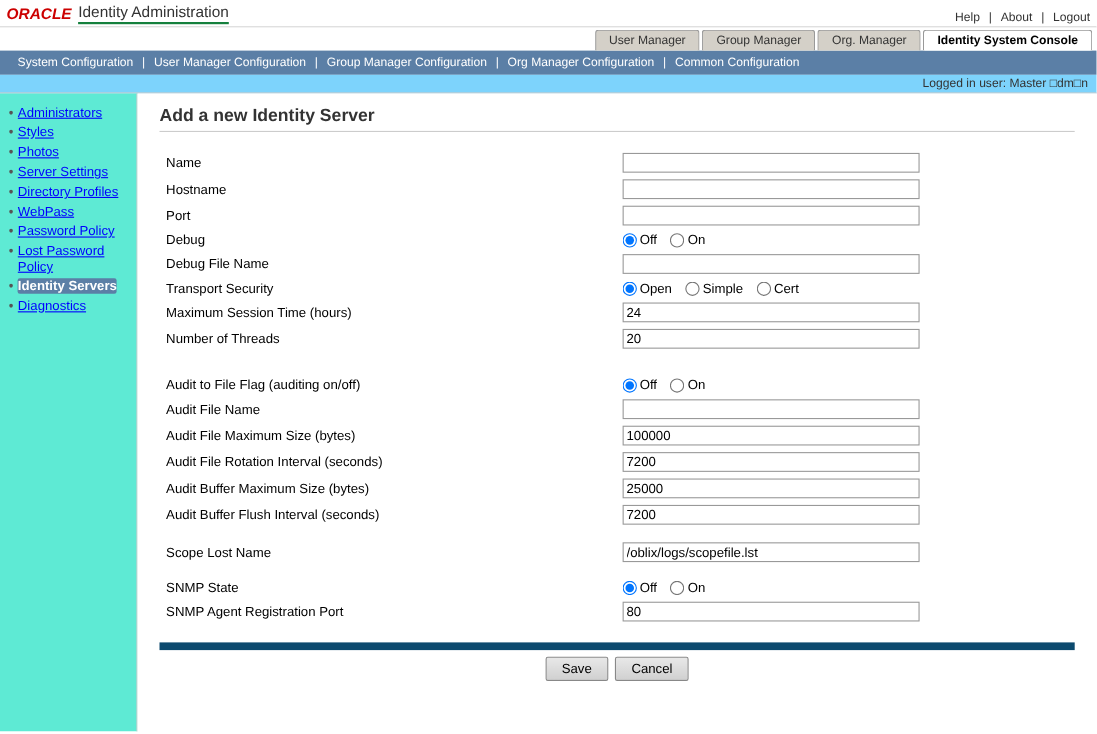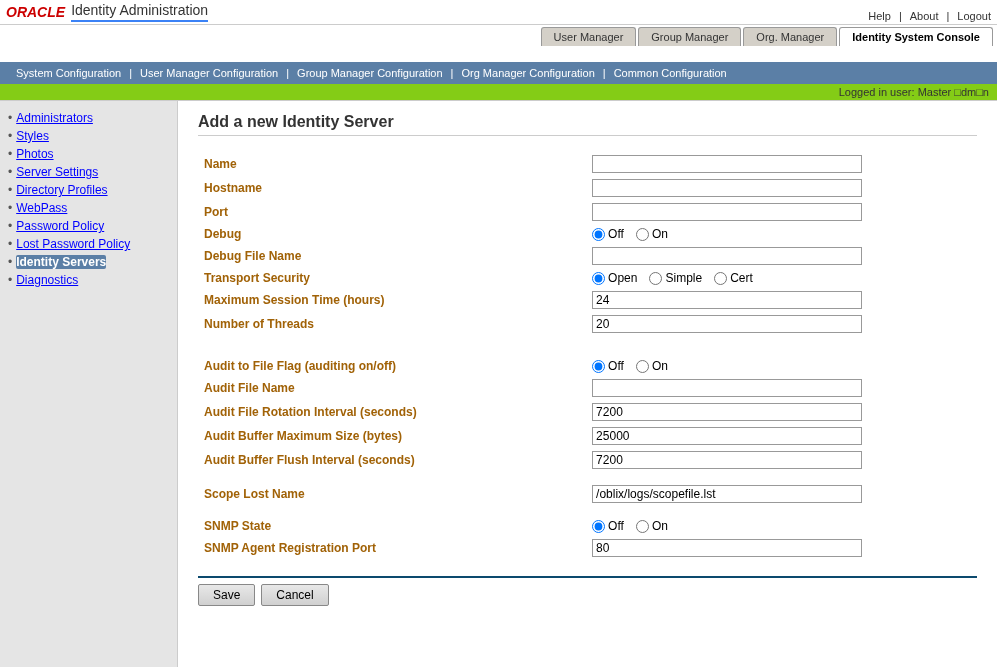--- a/index.html
+++ b/index.html
@@ -21,37 +21,37 @@
     }
     #oracle-logo {
       font-size: 14px;
       font-weight: bold;
       color: #c00;
       font-style: italic;
     }
     #app-title {
       font-size: 14px;
       color: #333;
-      border-bottom: 2px solid #3b82f6;
+      border-bottom: 2px solid #15803d;
       padding-bottom: 2px;
     }
     #top-links {
       font-size: 11px;
       color: #333;
       display: flex;
       gap: 8px;
     }
     #top-links a { color: #333; text-decoration: none; }
 
     
     #nav-tabs {
       display: flex;
       gap: 2px;
       background: #fff;
-      padding: 2px 4px 16px 4px;
+      padding: 2px 4px 0 4px;
       justify-content: flex-end;
     }
     .nav-tab {
       padding: 3px 12px;
       border: 1px solid #999;
       border-bottom: none;
       background: #d4d0c8;
       cursor: pointer;
       font-size: 11px;
       color: #333;
@@ -79,38 +79,38 @@
       white-space: nowrap;
       text-decoration: none;
     }
     .sub-nav-sep {
       color: #fff;
       font-size: 11px;
     }
 
     
     #logged-in-bar {
-      background: #84cc16;
+      background: #7dd3fc;
       text-align: right;
       padding: 2px 8px;
       font-size: 11px;
       color: #333;
       border-bottom: 1px solid #ccc;
     }
 
     
     #main {
       display: flex;
       min-height: 580px;
     }
 
     
     #sidebar {
-      width: 178px;
-      background: #e5e5e5;
+      width: 125px;
+      background: #5eead4;
       padding: 8px 4px;
       border-right: 1px solid #ccc;
     }
     .sidebar-item {
       padding: 3px 4px 3px 16px;
       font-size: 12px;
       cursor: pointer;
       color: #00f;
       text-decoration: underline;
       display: block;
@@ -156,23 +156,23 @@
     
     .form-table {
       width: 100%;
       border-collapse: collapse;
     }
     .form-table tr td {
       padding: 3px 6px;
       vertical-align: middle;
     }
     .form-table td:first-child {
-      font-weight: bold;
+      font-weight: normal;
       width: 280px;
-      color: #a16207;
+      color: #000000;
       white-space: nowrap;
     }
     .form-table td:last-child {
       width: 280px;
     }
 
     input[type="text"] {
       width: 270px;
       height: 18px;
       border: 1px solid #999;
@@ -200,21 +200,22 @@
     .spacer-row td {
       height: 10px;
     }
 
     
     #button-bar {
       margin-top: 16px;
       padding: 6px 0;
       display: flex;
       gap: 6px;
-      border-top: 2px solid #0c4a6e;
+      border-top: 7px solid #0c4a6e;
+      justify-content: center;
     }
     .btn {
       padding: 3px 14px;
       border: 1px solid #888;
       background: linear-gradient(to bottom, #e8e8e8, #d0d0d0);
       cursor: pointer;
       font-size: 12px;
       border-radius: 2px;
     }
   </style>
@@ -366,20 +367,24 @@
               <input type="radio" name="audit_file" value="on" style=""> On
             </label>
           </div>
         </td>
       </tr>
       <tr>
         <td>Audit File Name</td>
         <td><input type="text" value="" style=""></td>
       </tr>
       <tr>
+        <td>Audit File Maximum Size (bytes)</td>
+        <td><input type="text" value="100000" style=""></td>
+      </tr>
+      <tr>
         <td>Audit File Rotation Interval (seconds)</td>
         <td><input type="text" value="7200" style=""></td>
       </tr>
       <tr>
         <td>Audit Buffer Maximum Size (bytes)</td>
         <td><input type="text" value="25000" style=""></td>
       </tr>
       <tr>
         <td>Audit Buffer Flush Interval (seconds)</td>
         <td><input type="text" value="7200" style=""></td>

